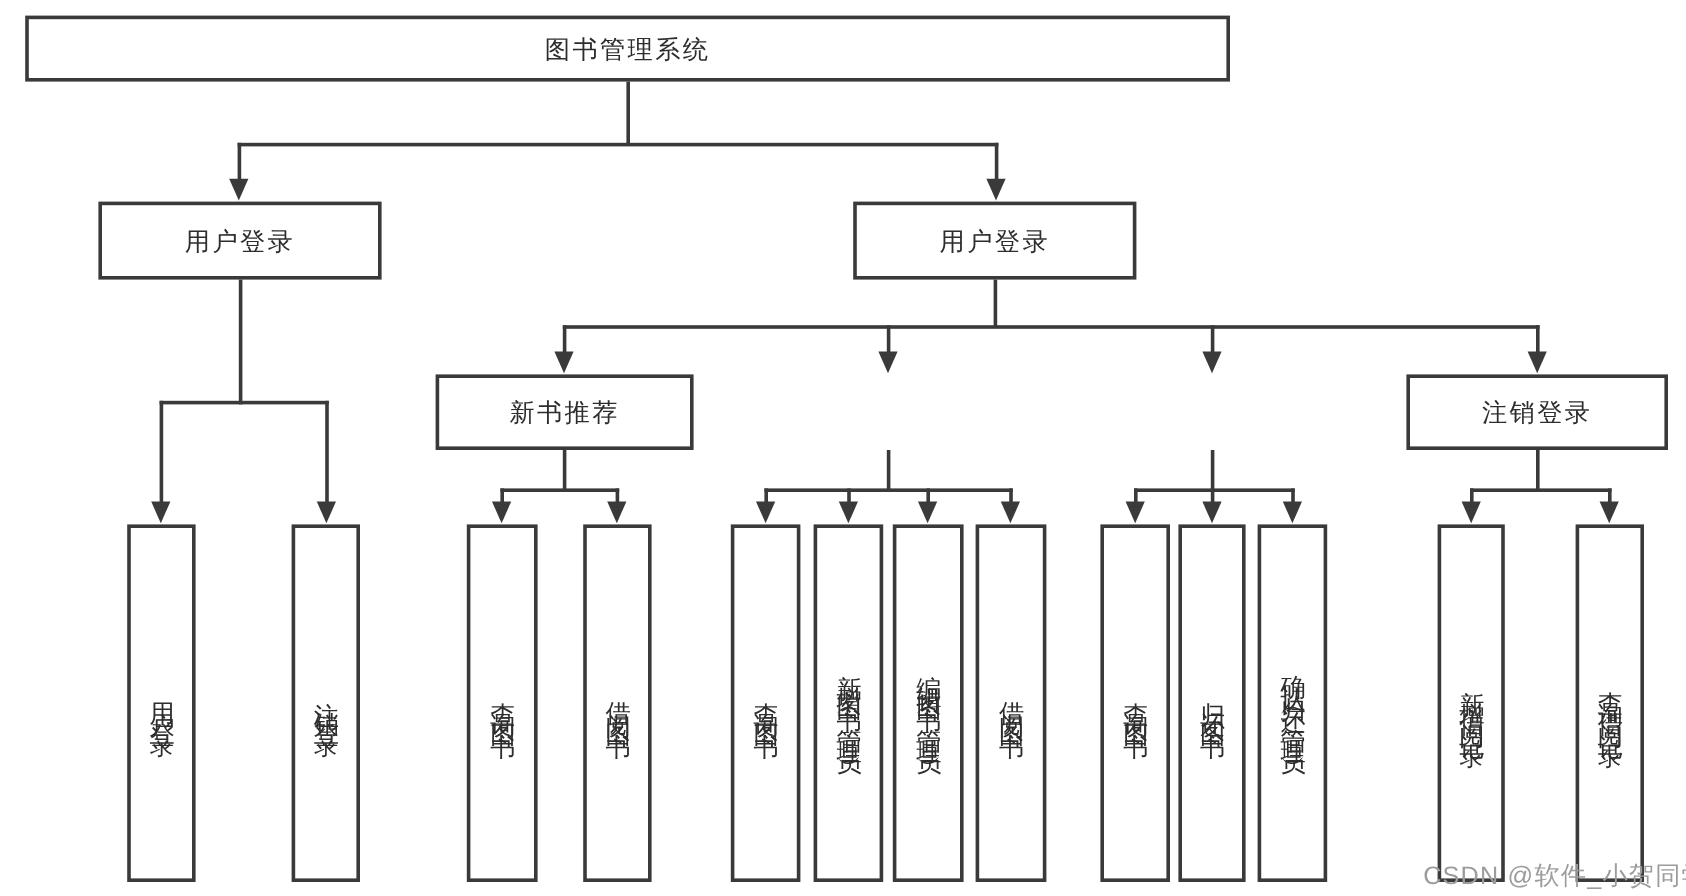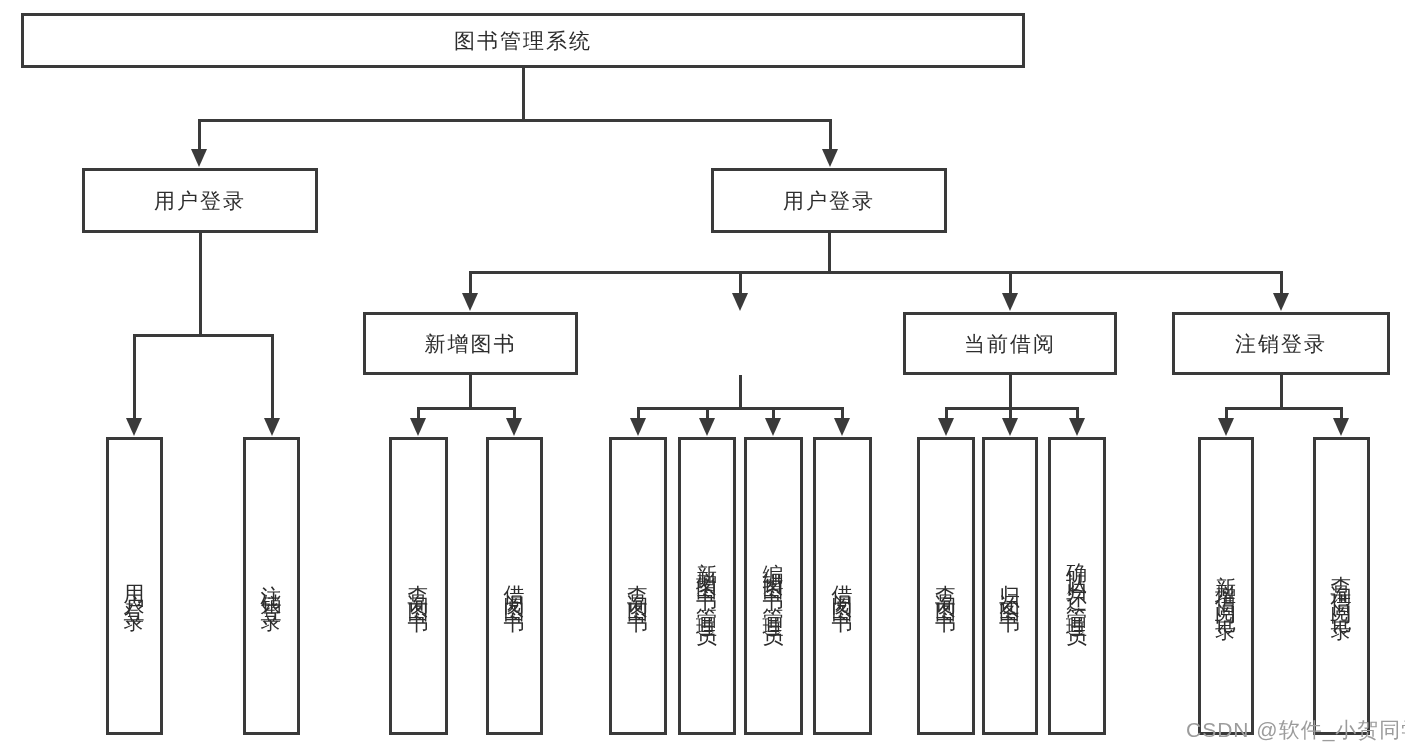--- a/index.html
+++ b/index.html
@@ -66,24 +66,21 @@
   </div>
 
   <div class="box" style="left:82px;top:168px;width:236px;height:65px">
     <span class="hlabel">用户登录</span>
   </div>
   <div class="box" style="left:711px;top:168px;width:236px;height:65px">
     <span class="hlabel">用户登录</span>
   </div>
 
   <div class="box" style="left:363px;top:312px;width:215px;height:63px">
-    <span class="hlabel">新增图书</span>
-  </div>
-  <div class="box" style="left:903px;top:312px;width:214px;height:63px">
-    <span class="hlabel">当前借阅</span>
+    <span class="hlabel">新书推荐</span>
   </div>
   <div class="box" style="left:1172px;top:312px;width:218px;height:63px">
     <span class="hlabel">注销登录</span>
   </div>
 
   <div class="box" style="left:106px;top:437px;width:57px;height:298px">
     <span class="vlabel">用户登录</span>
   </div>
   <div class="box" style="left:243px;top:437px;width:57px;height:298px">
     <span class="vlabel">注销登录</span>

